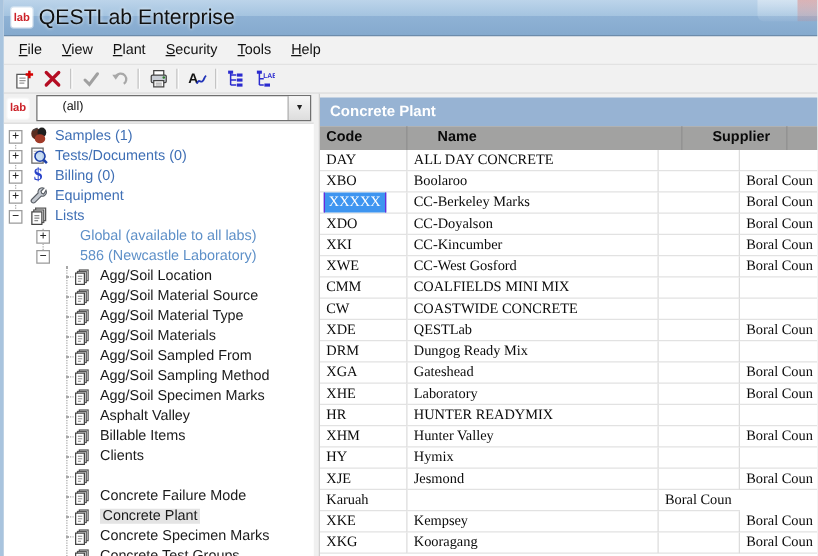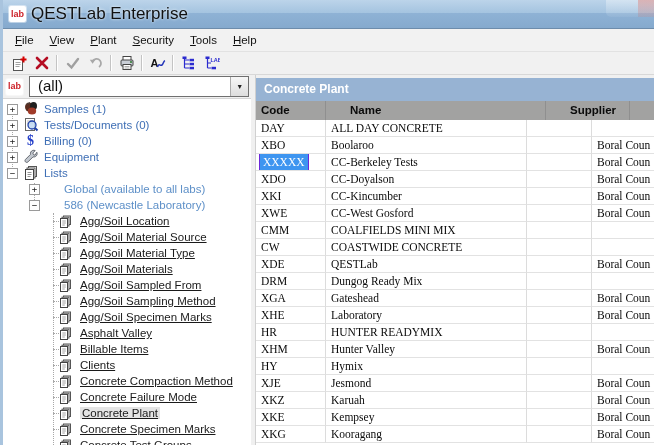--- a/index.html
+++ b/index.html
@@ -38,21 +38,21 @@
   .tb-btn{width:23px;height:20px;display:flex;align-items:center;justify-content:center;}
   .tb-sep{width:0;height:16px;border-left:1px solid #C4C4C4;border-right:1px solid #FFF;margin:0 3px;}
   
   .main{display:flex;height:372px;}
   .left-pane{width:254px;display:flex;flex-direction:column;}
   .splitter{width:4px;background:#F0F0F0;}
   .right-pane{flex:1;background:#F0F0F0;padding-top:3px;display:flex;flex-direction:column;border-left:1px solid #D0D0D0;}
   
   .filter-row{height:23px;display:flex;align-items:center;gap:6px;padding-left:3px;background:#F0F0F0;}
   .combo{flex:1;height:19px;margin-right:2px;border:1px solid #707070;background:#fff;display:flex;}
-  .combo-value{flex:1;font-size:15px;line-height:17px;padding-left:8px;color:#111;}
+  .combo-value{flex:1;font-size:10px;line-height:17px;padding-left:20px;color:#111;}
   .combo-btn{
     width:17px;border-left:1px solid #ABABAB;background:linear-gradient(#F7F7F7,#DDDDDD);
     display:flex;align-items:center;justify-content:center;font-size:7px;color:#222;
   }
   
   .tree{flex:1;background:#fff;border-top:1px solid #D5D5D5;padding-top:2px;position:relative;overflow:hidden;font-size:11.5px;}
   .vline{position:absolute;width:0;border-left:1px dotted #A8A8A8;}
   .vline.v-root{left:9px;top:10px;height:64px;}
   .vline.v-group{left:31px;top:84px;height:23px;}
   .vline.v-leaf{left:50px;top:114px;bottom:0;}
@@ -64,21 +64,21 @@
   .expander{
     width:11px;height:11px;box-sizing:border-box;border:1px solid #9A9A9A;background:#fff;
     font-size:9px;line-height:9px;text-align:center;color:#222;flex:none;margin-right:4px;z-index:1;
     font-family:"DejaVu Sans Mono",monospace;
   }
   .lvl0 .icon-slot{width:17px;margin-right:5px;flex:none;display:flex;align-items:center;justify-content:center;}
   .lvl1 .icon-slot{width:20px;flex:none;}
   .lvl2 .icon-slot{width:15px;margin-right:6px;flex:none;display:flex;align-items:center;z-index:1;background:#fff;}
   .lvl0 .t-label{font-weight:normal;color:var(--tree-root,#3F6FB5);}
   .lvl1 .t-label{color:var(--tree-group,#5E90C8);}
-  .lvl2 .t-label{color:#1A1A1A;text-decoration:underline;}
+  .lvl2 .t-label{color:#1A1A1A;}
   .tree-row.selected .t-label{background:#E4E4E4;padding:0 2px;}
   .dollar{font-size:14px;font-weight:bold;color:#2741C9;font-family:"Liberation Serif",serif;line-height:14px;}
   
   .panel-title{height:23px;line-height:23px;background:var(--panel-header,#97B3D3);color:#fff;font-weight:bold;font-size:12px;padding-left:8px;}
   .thead,.trow{display:grid;grid-template-columns:70px 201px 65px 1fr;}
   .thead{height:19px;background:var(--column-header,#A2A2A1);gap:19px;}
   .th{font-weight:bold;font-size:11.5px;line-height:19px;padding-left:5px;border-right:1px solid #8F8F8F;overflow:hidden;white-space:nowrap;color:#0A0A0A;}
   .th:last-child{border-right:none;}
   .tbody{flex:1;background:#fff;overflow:hidden;}
   .trow{height:17px;font-family:Liberation Serif, serif;}
@@ -366,21 +366,20 @@
         <div class="tree-row lvl2">
 
     <span class="icon-slot">
             <svg width="13" height="13" viewBox="0 0 13 13">
     <rect x="4.5" y="1" width="7" height="8.5" fill="#FFF" stroke="#555"></rect>
     <rect x="3" y="2.2" width="7" height="8.8" fill="#FFF" stroke="#555"></rect>
     <rect x="1.5" y="3.5" width="7" height="9" fill="#FFF" stroke="#444"></rect>
     <path d="M3.3 6 h3.5 M3.3 8 h3.5 M3.3 10 h2.5" stroke="#888" stroke-width="0.8"></path>
   </svg>
           </span>
-    <span class="t-label">Concrete Compaction Method</span>
   </div>
         <div class="tree-row lvl2">
 
     <span class="icon-slot">
             <svg width="13" height="13" viewBox="0 0 13 13">
     <rect x="4.5" y="1" width="7" height="8.5" fill="#FFF" stroke="#555"></rect>
     <rect x="3" y="2.2" width="7" height="8.8" fill="#FFF" stroke="#555"></rect>
     <rect x="1.5" y="3.5" width="7" height="9" fill="#FFF" stroke="#444"></rect>
     <path d="M3.3 6 h3.5 M3.3 8 h3.5 M3.3 10 h2.5" stroke="#888" stroke-width="0.8"></path>
   </svg>
@@ -444,21 +443,21 @@
     <div class="cell"></div>
   </div>
         <div class="trow">
     <div class="cell"><span class="code-text">XBO</span></div>
     <div class="cell">Boolaroo</div>
     <div class="cell"></div>
     <div class="cell">Boral Coun</div>
   </div>
         <div class="trow">
     <div class="cell"><span class="code-text sel">XXXXX</span></div>
-    <div class="cell">CC-Berkeley Tests</div>
+    <div class="cell">CC-Berkeley Marks</div>
     <div class="cell"></div>
     <div class="cell">Boral Coun</div>
   </div>
         <div class="trow">
     <div class="cell"><span class="code-text">XDO</span></div>
     <div class="cell">CC-Doyalson</div>
     <div class="cell"></div>
     <div class="cell">Boral Coun</div>
   </div>
         <div class="trow">
@@ -527,21 +526,20 @@
     <div class="cell"></div>
     <div class="cell"></div>
   </div>
         <div class="trow">
     <div class="cell"><span class="code-text">XJE</span></div>
     <div class="cell">Jesmond</div>
     <div class="cell"></div>
     <div class="cell">Boral Coun</div>
   </div>
         <div class="trow">
-    <div class="cell"><span class="code-text">XKZ</span></div>
     <div class="cell">Karuah</div>
     <div class="cell"></div>
     <div class="cell">Boral Coun</div>
   </div>
         <div class="trow">
     <div class="cell"><span class="code-text">XKE</span></div>
     <div class="cell">Kempsey</div>
     <div class="cell"></div>
     <div class="cell">Boral Coun</div>
   </div>

